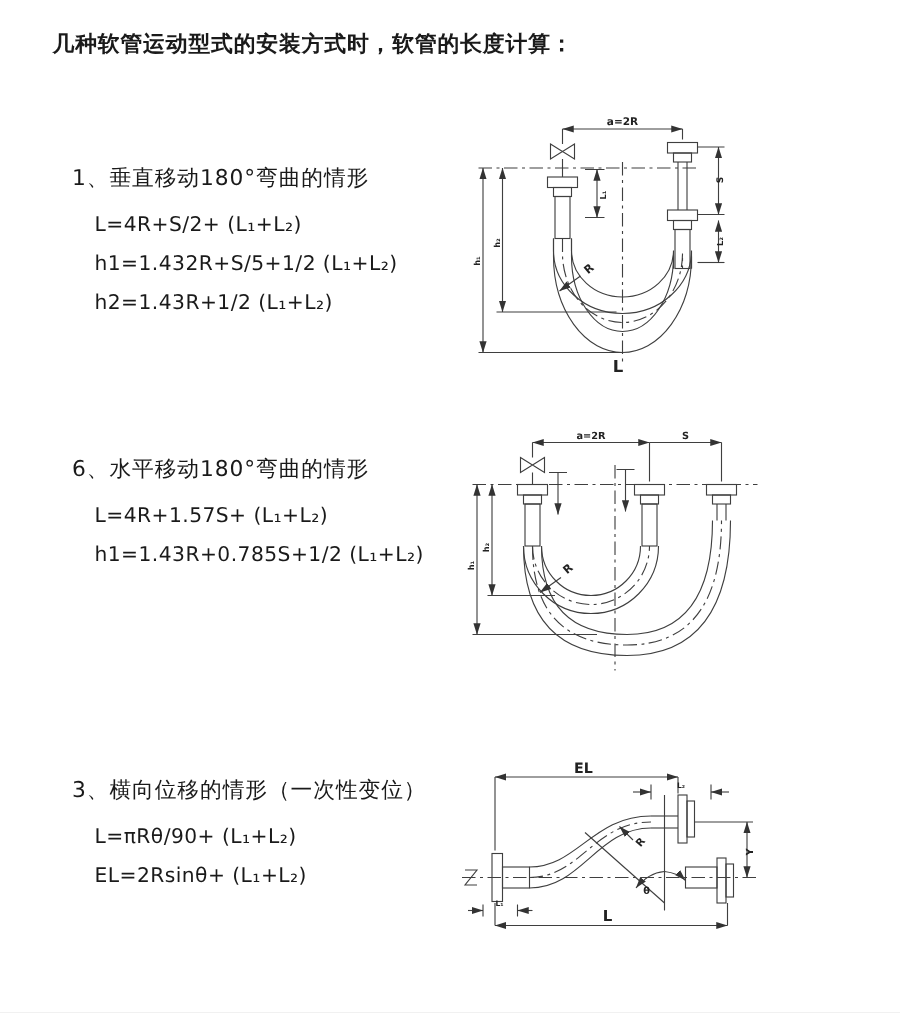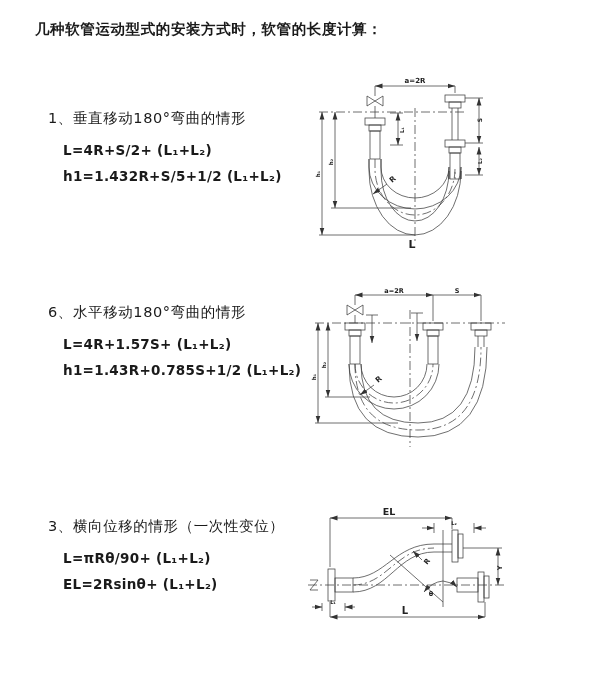--- a/index.html
+++ b/index.html
@@ -4,40 +4,41 @@
 <style>
   html,body{margin:0;padding:0;background:#e8e8e8;}
   .page{
     position:relative;width:600px;height:675px;background:#ffffff;
     font-family:"DejaVu Sans","Liberation Sans",sans-serif;color:#1a1a1a;
     overflow:hidden;
   }
   .title{position:absolute;left:35px;top:20px;font-size:14.5px;font-weight:700;letter-spacing:0.6px;}
   .sec{position:absolute;left:48px;}
   .sec-heading{font-size:14.5px;font-weight:400;letter-spacing:0.6px;height:20px;margin-bottom:8px;}
-  .formula{font-size:13.5px;font-weight:700;margin-left:15px;height:26px;line-height:26px;letter-spacing:0.3px;white-space:pre;}
+  .formula{font-size:13.5px;font-weight:400;margin-left:15px;height:26px;line-height:26px;letter-spacing:0.3px;white-space:pre;}
   svg.diag{position:absolute;}
   svg .ln line, svg .ln path, svg .ln rect, svg .ln polyline{
     stroke:#3f3f3f;stroke-width:0.75;fill:none;
     stroke-linecap:butt;stroke-linejoin:miter;
   }
   svg .cl{stroke-dasharray:9,3,2,3;stroke-width:0.6;}
   svg text{fill:#222;font-family:"DejaVu Sans","Liberation Sans",sans-serif;font-weight:600;}
 </style>
 </head>
 <body>
 
 <div class="page">
 
   <div class="title">几种软管运动型式的安装方式时，软管的长度计算：</div>
 
   <section class="sec" style="top:109px">
     <div class="sec-heading">1、垂直移动180°弯曲的情形</div>
     <div class="formula">L=4R+S/2+ (L₁+L₂)</div>
     <div class="formula">h1=1.432R+S/5+1/2 (L₁+L₂)</div>
+    <div class="formula">h2=1.43R+1/2 (L₁+L₂)</div>
   </section>
 
   <section class="sec" style="top:303px">
     <div class="sec-heading">6、水平移动180°弯曲的情形</div>
     <div class="formula">L=4R+1.57S+ (L₁+L₂)</div>
     <div class="formula">h1=1.43R+0.785S+1/2 (L₁+L₂)</div>
   </section>
 
   <section class="sec" style="top:517px">
     <div class="sec-heading">3、横向位移的情形（一次性变位）</div>

